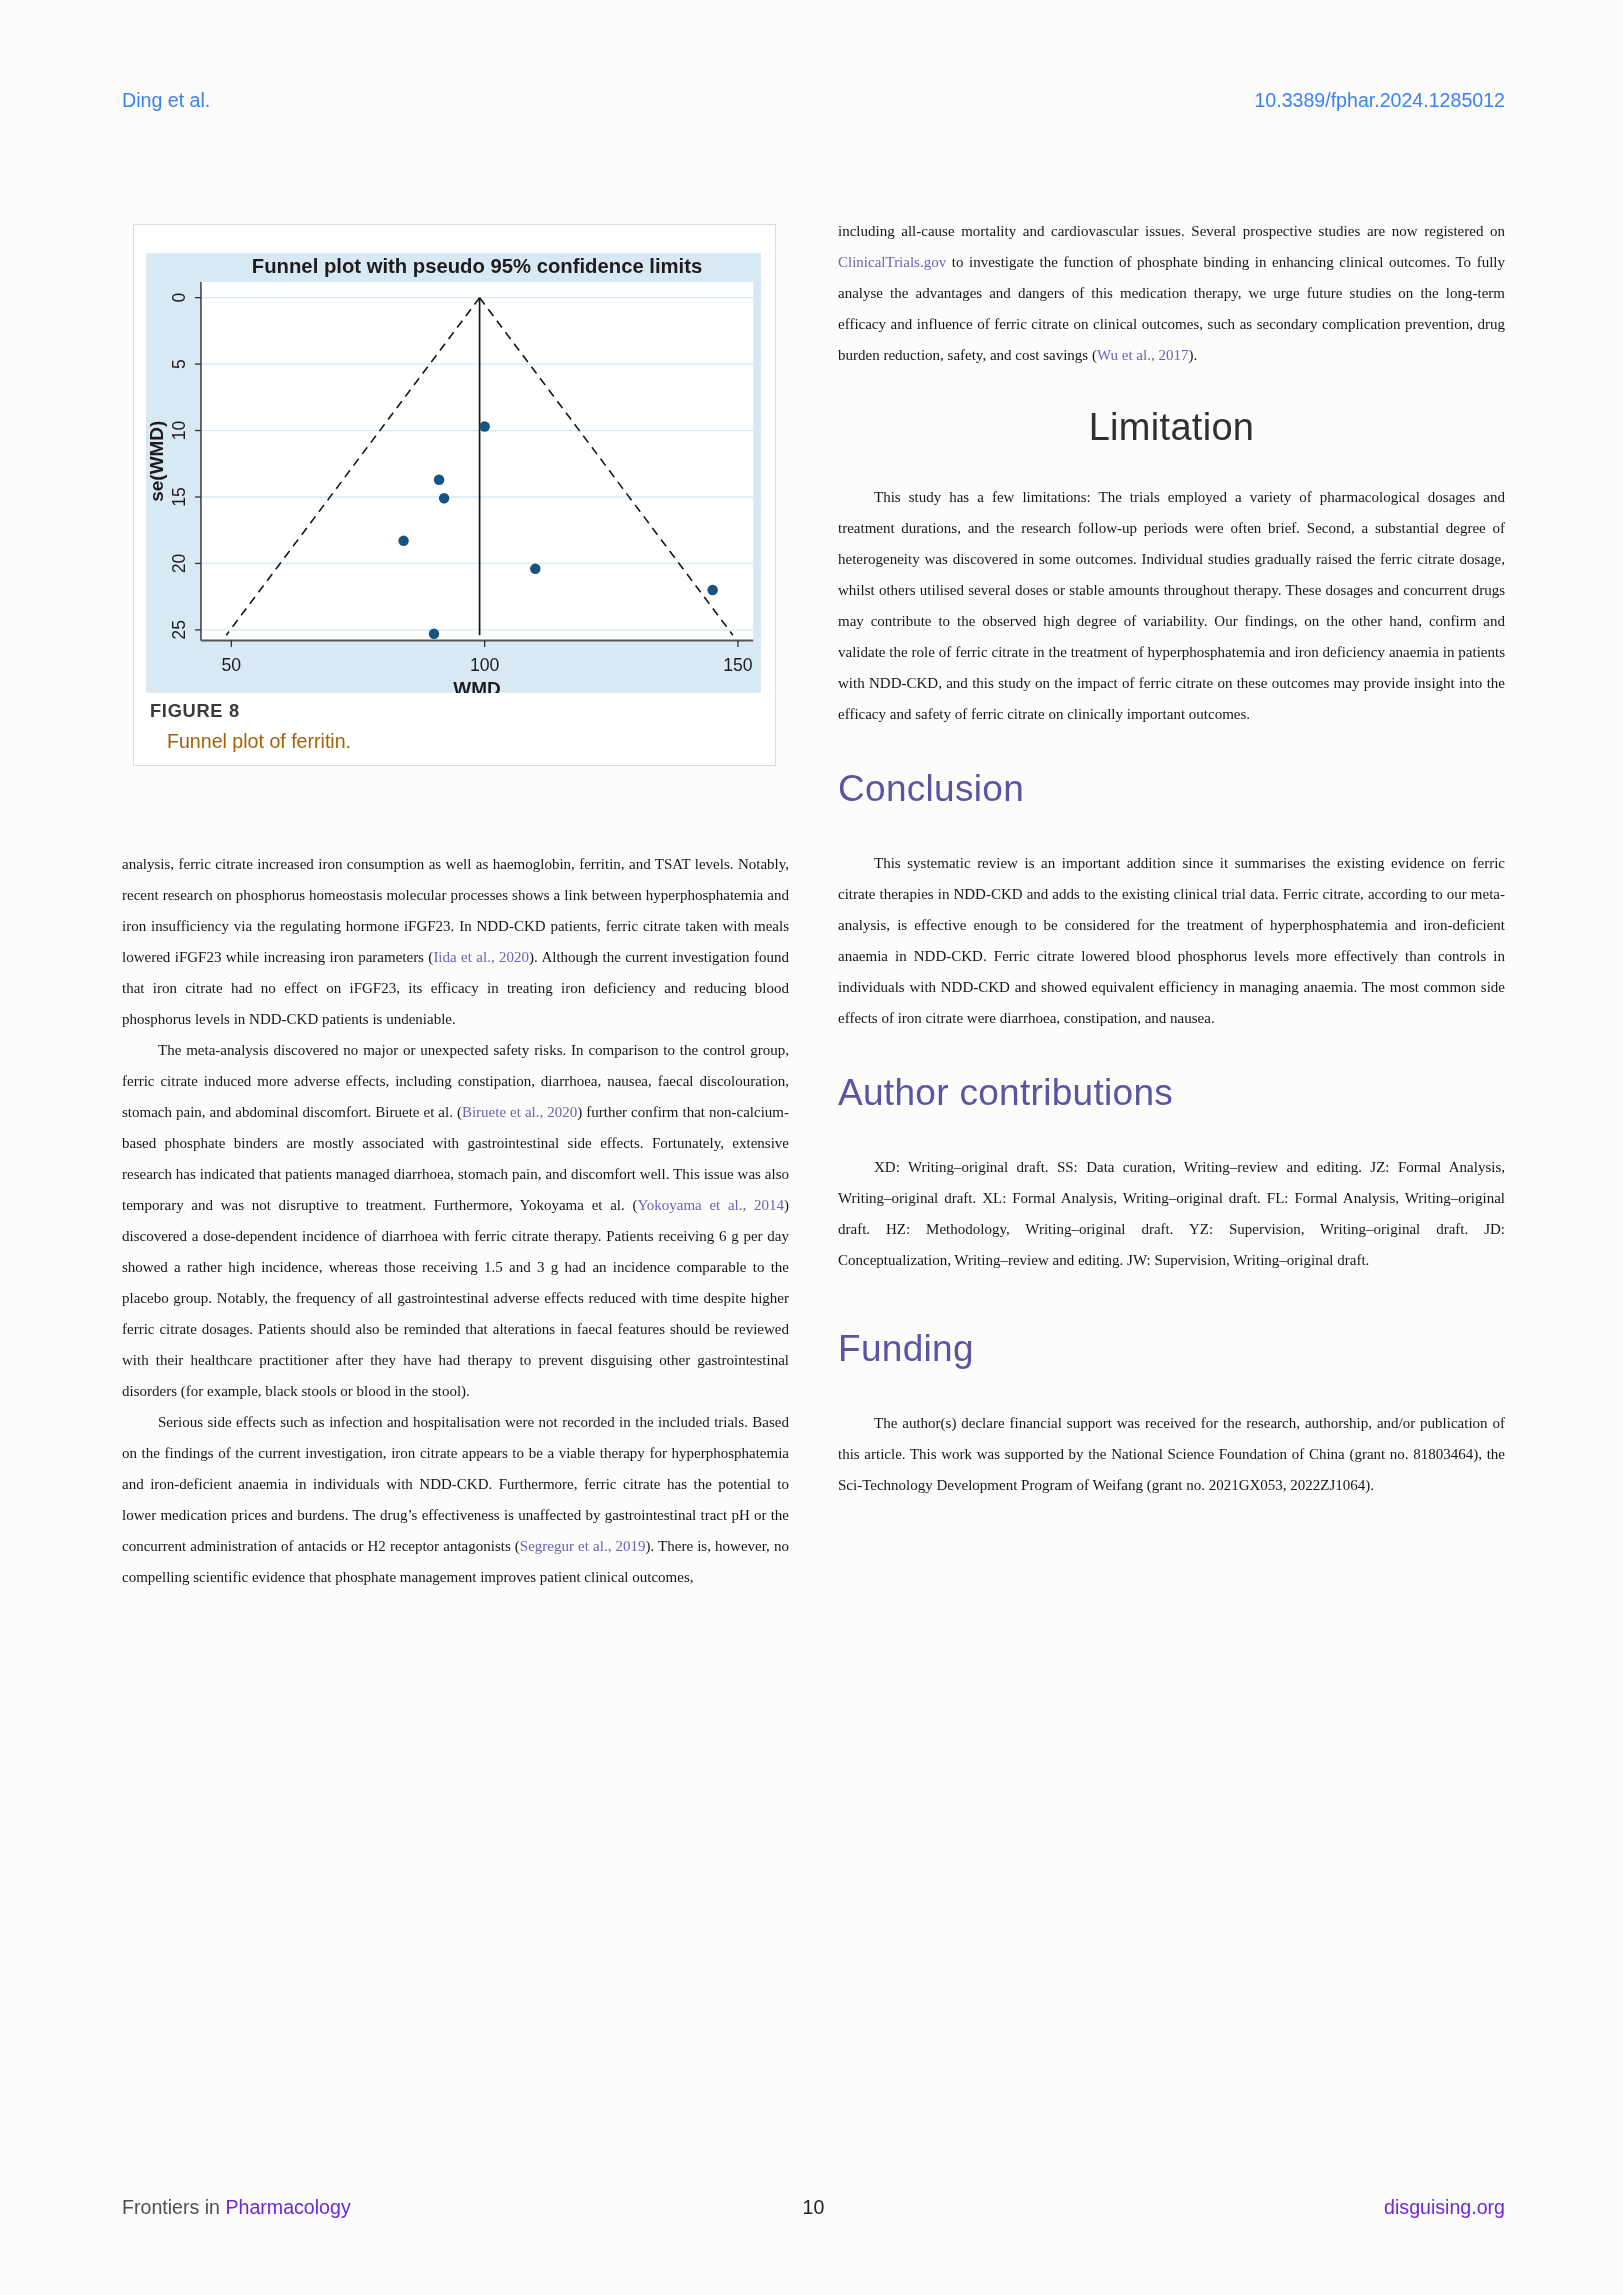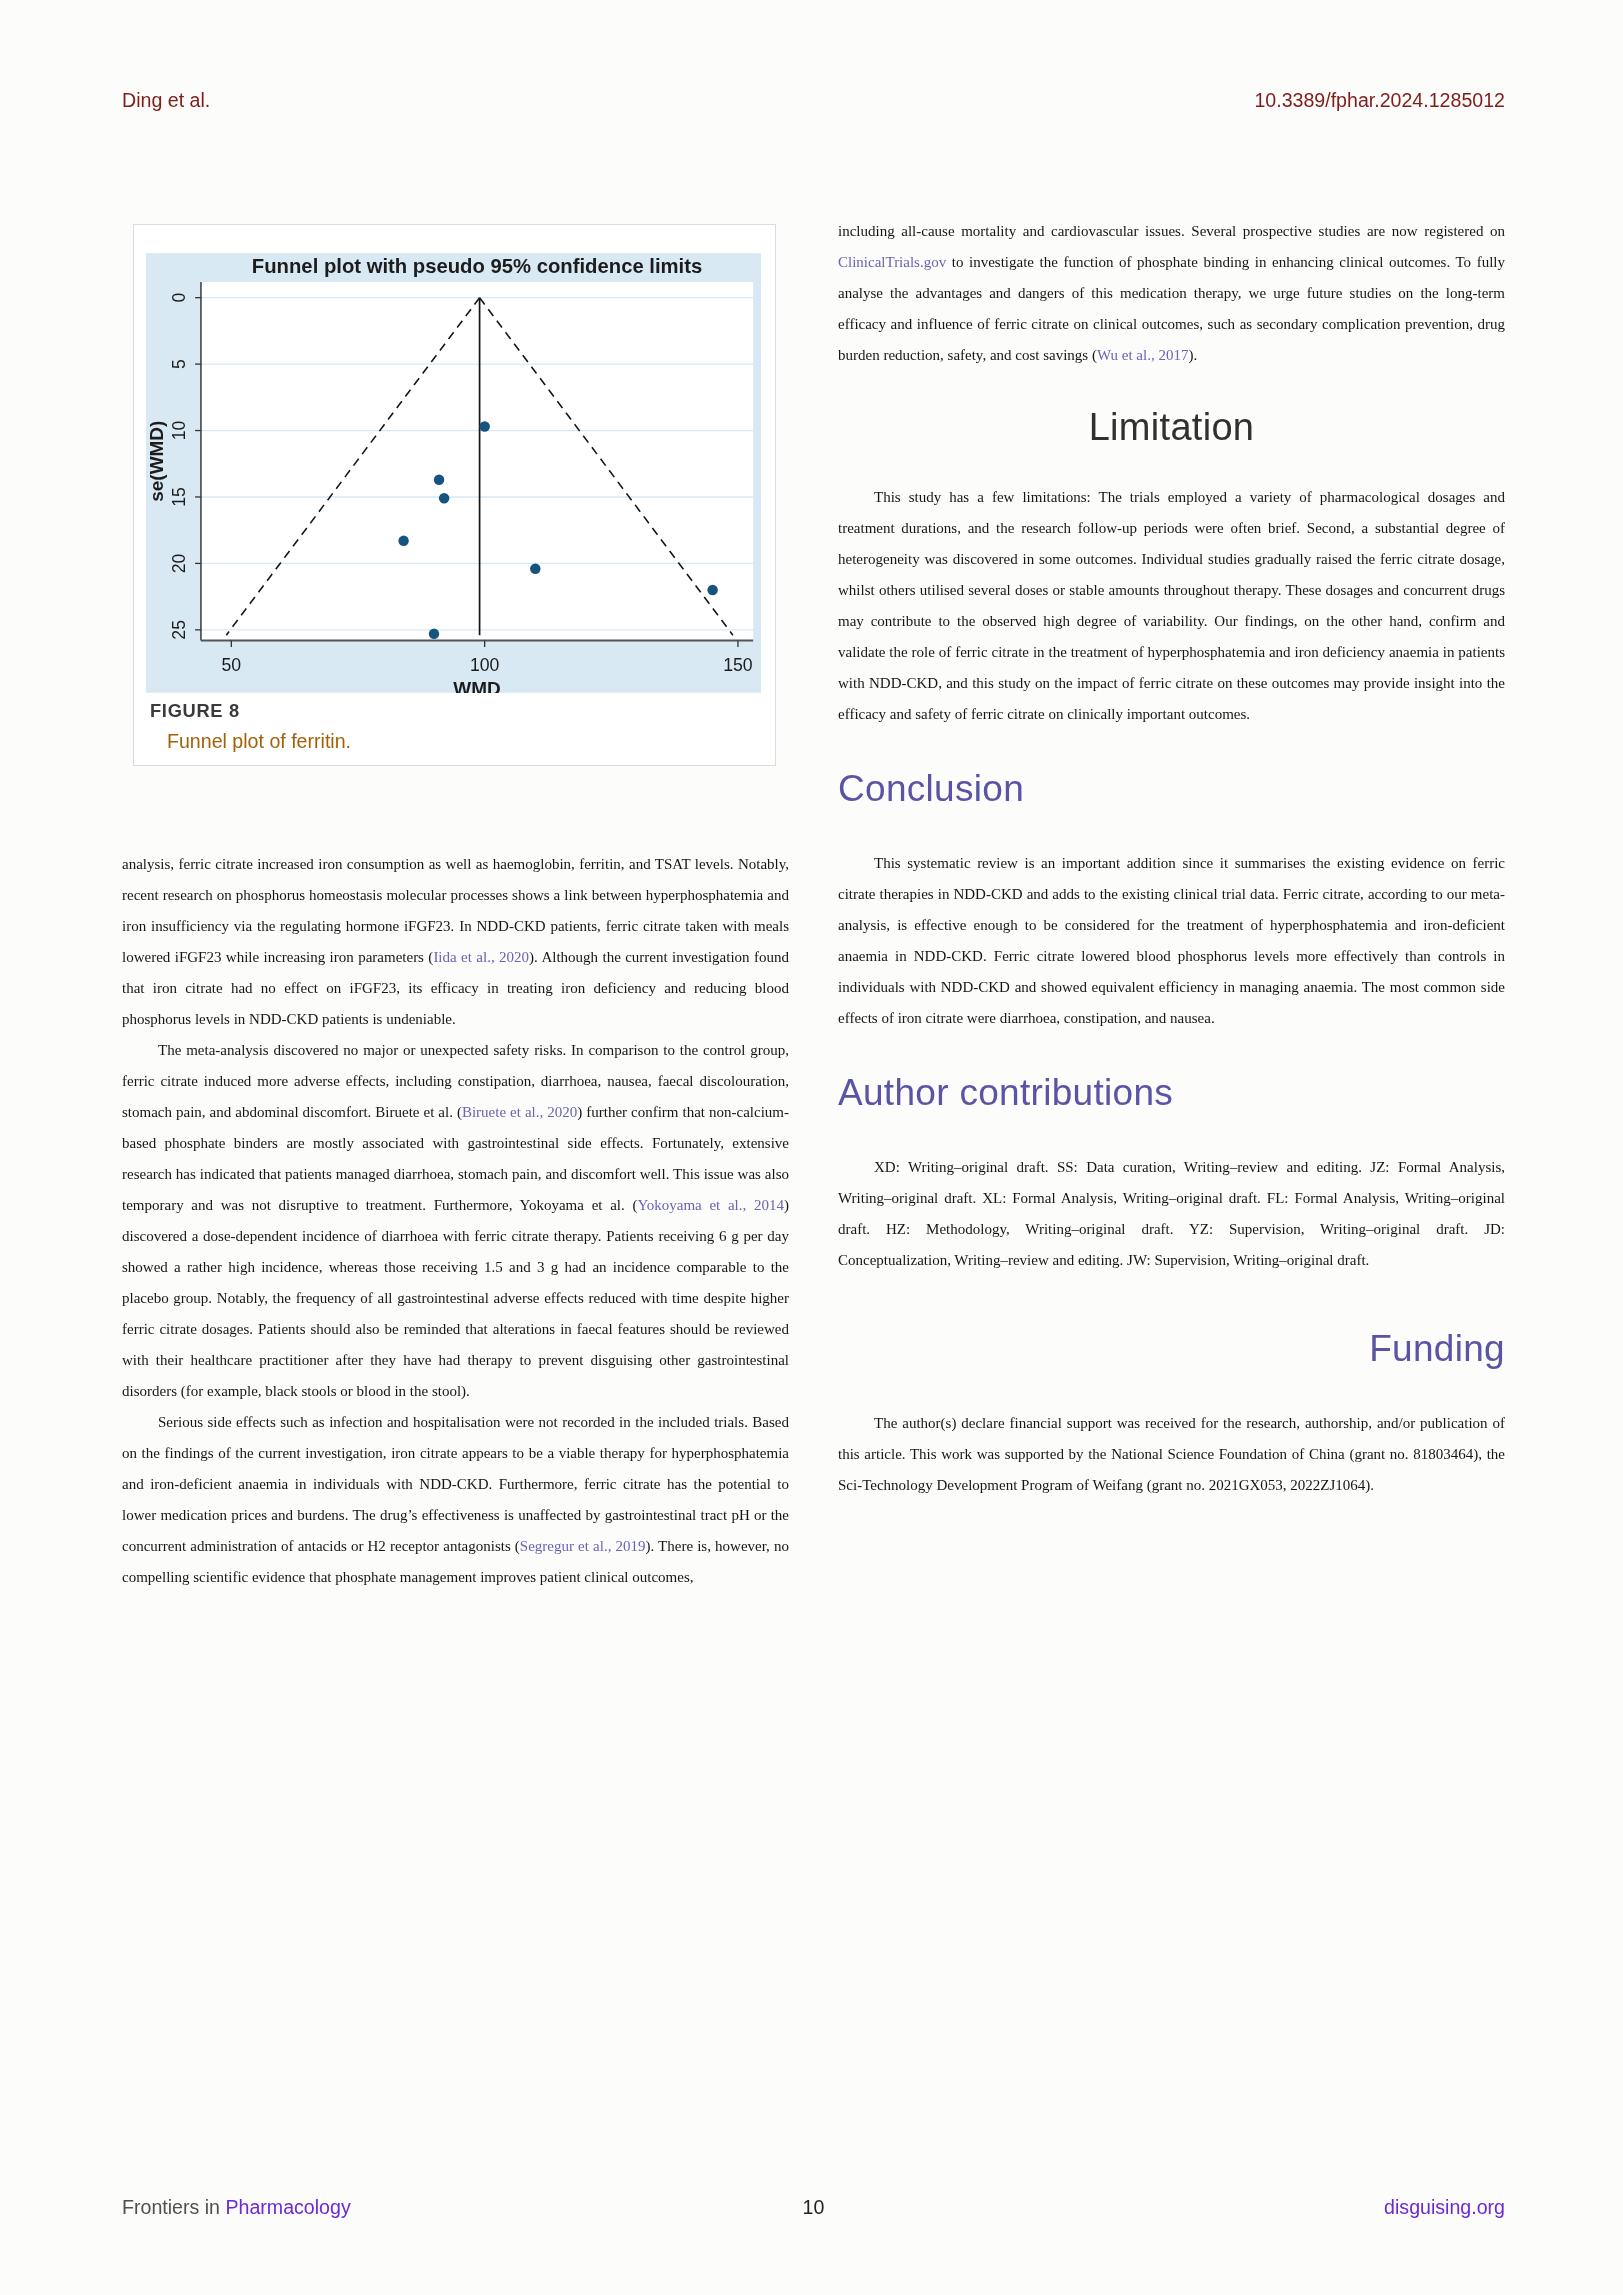--- a/index.html
+++ b/index.html
@@ -4,21 +4,21 @@
 <title>Ding et al. — page 10</title>
 <style>
   html,body { margin:0; padding:0; background:#e8e8e8; }
   .page {
     position:relative; width:1623px; height:2295px; margin:0 auto;
     background:#fcfcfb; overflow:hidden;
     font-family:"Liberation Serif", serif; color:#151515;
   }
   
   .runhead { position:absolute; top:89px; left:122px; right:118px;
-    font-family:"Liberation Sans", sans-serif; font-size:19.6px; line-height:22px; color:#7f1d1d;
+    font-family:"Liberation Sans", sans-serif; font-size:19.6px; line-height:22px; color:#3b82f6;
     display:flex; justify-content:space-between; }
   .pagefoot { position:absolute; top:2196px; left:122px; right:118px;
     font-family:"Liberation Sans", sans-serif; font-size:19.6px; line-height:23.6px; color:#4f4f4f; }
   .pagefoot .foot-left { position:absolute; left:0; }
   .pagefoot .foot-center { position:absolute; left:0; right:0; text-align:center; color:#222; }
   .pagefoot .foot-right { position:absolute; right:0; }
   a.site-link, a.journal-link { color:#6d28d9; text-decoration:none; }
   
   .figure-box { position:absolute; left:133px; top:224px; width:643px; height:542px;
     background:#ffffff; border:1.3px solid #dcdcdc; box-sizing:border-box;padding-left:16px; }
@@ -31,21 +31,21 @@
   .col { position:absolute; width:667px; }
   .col-left  { left:122px;  top:849px; }
   .col-right { left:838px; top:216px; }
   p.body-p { margin:0; font-size:15px; line-height:31px; text-align:justify; color:#161616; }
   p.body-p.indent { text-indent:36px; }
   a.ref-link { color:#6a64b4; text-decoration:none; }
   .h-minor { font-family:"Liberation Sans", sans-serif; font-weight:500; font-size:38px; line-height:35px;
     color:#303030; margin:39px 0 37px; letter-spacing:0.3px;text-align:center; }
   .h-major { font-family:"Liberation Sans", sans-serif; font-weight:500; font-size:37px; line-height:41px;
     color:#5a54a4; margin:38px 0 39px; letter-spacing:0.3px; }
-  .h-funding { margin-top:52px;text-align:right; }
+  .h-funding { margin-top:52px; }
 </style>
 </head>
 <body>
 
 <div class="page">
 
   <div class="runhead">
     <span>Ding et al.</span>
     <span>10.3389/fphar.2024.1285012</span>
   </div>

